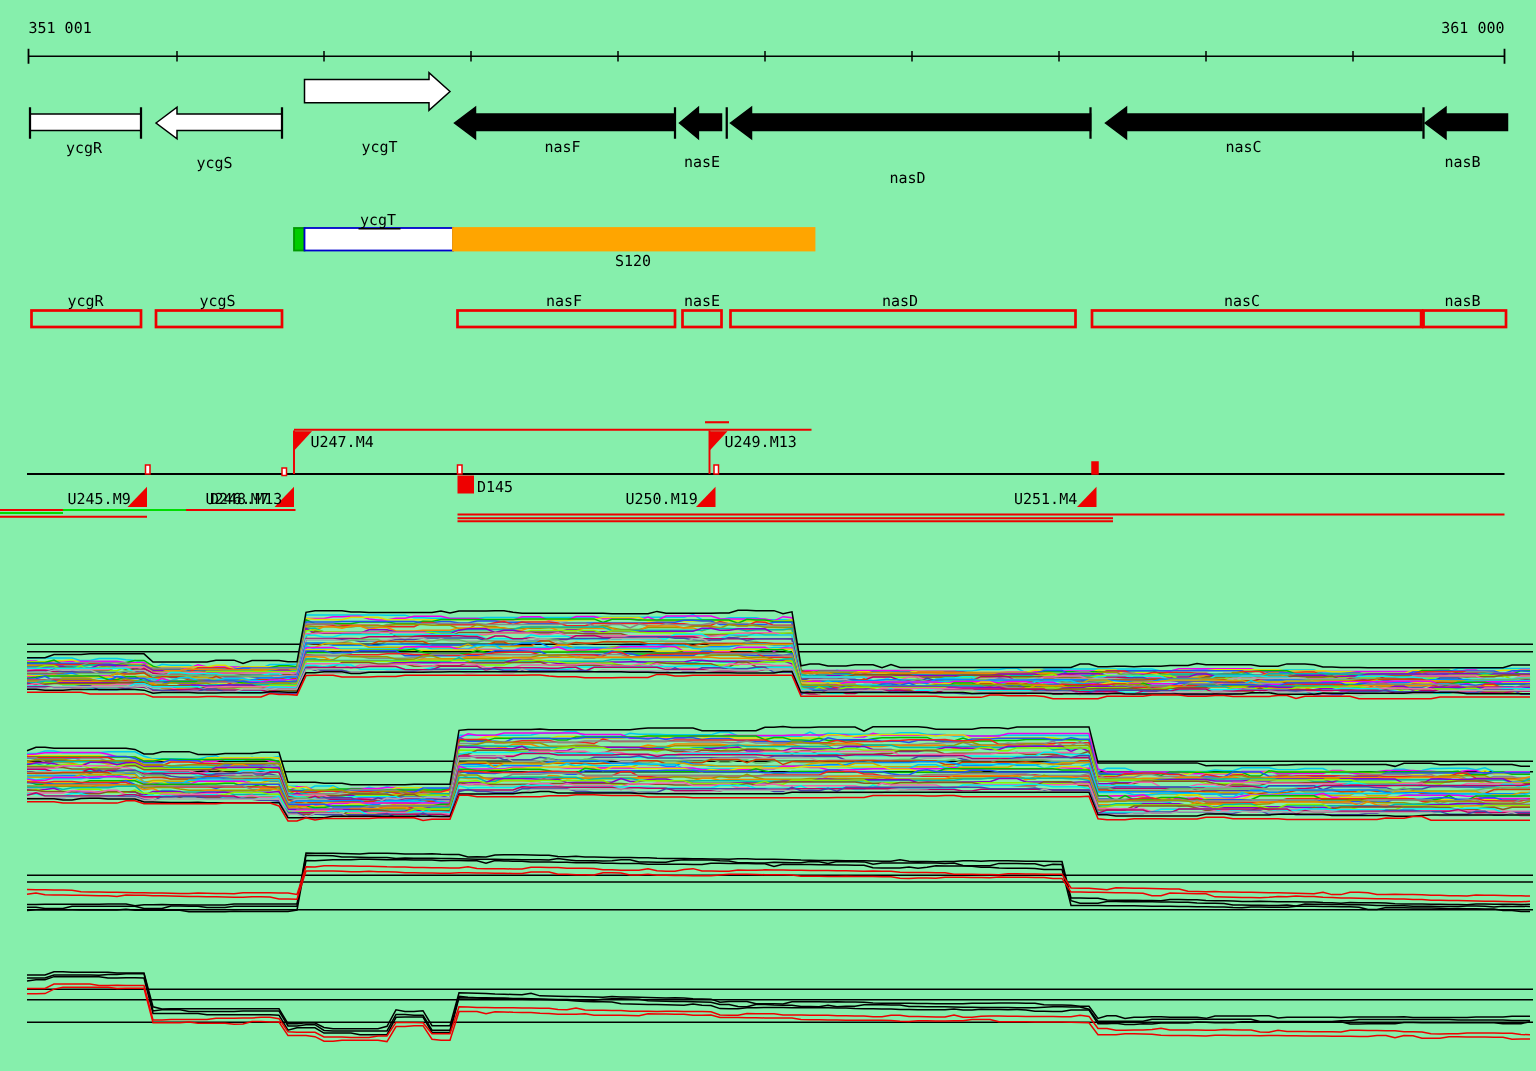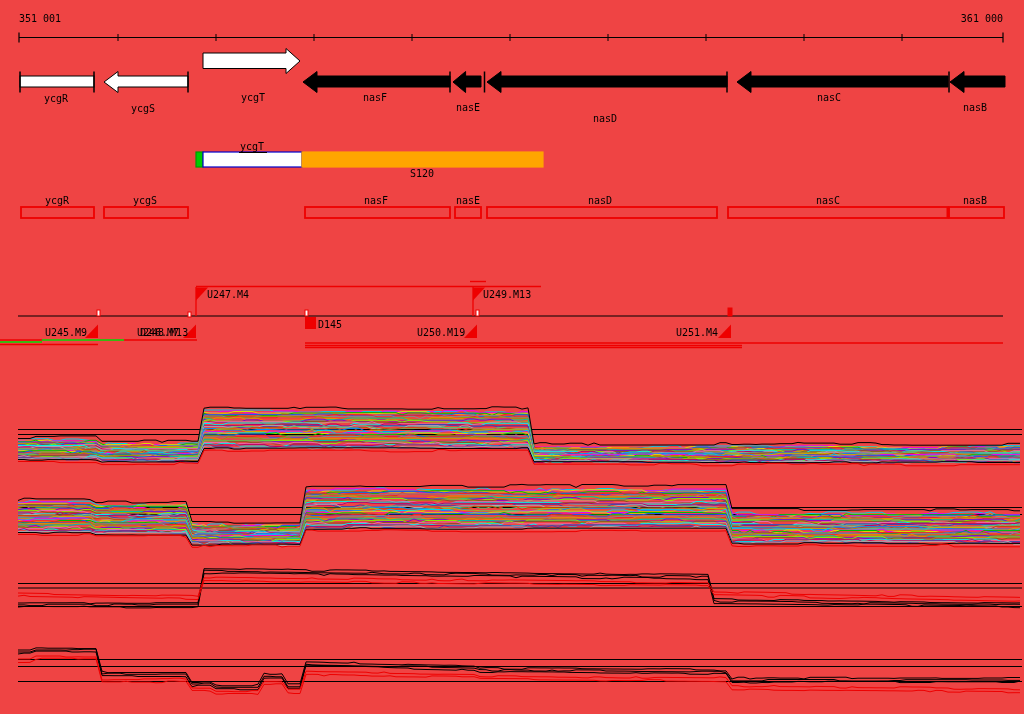--- a/index.html
+++ b/index.html
@@ -1,16 +1,16 @@
 <!DOCTYPE html>
 <html><head>
 <meta charset="utf-8">
 <style>
   html,body{margin:0;padding:0;background:#fff;}
-  #app{position:relative;width:1024px;height:714px;background:#ef4444;overflow:hidden;}
+  #app{position:relative;width:1024px;height:714px;background:#86efac;overflow:hidden;}
   svg{position:absolute;top:0;left:0;display:block;}
   text{font-family:"DejaVu Sans Mono","Liberation Mono",monospace;fill:#000;}
 </style>
 </head>
 <body>
 
 <div id="app">
   <svg id="canvas" width="1024" height="714" viewBox="0 0 1024 714">
       <text x="19" y="22" font-size="10">351 001</text>
       <text x="1003" y="22" text-anchor="end" font-size="10">361 000</text>

